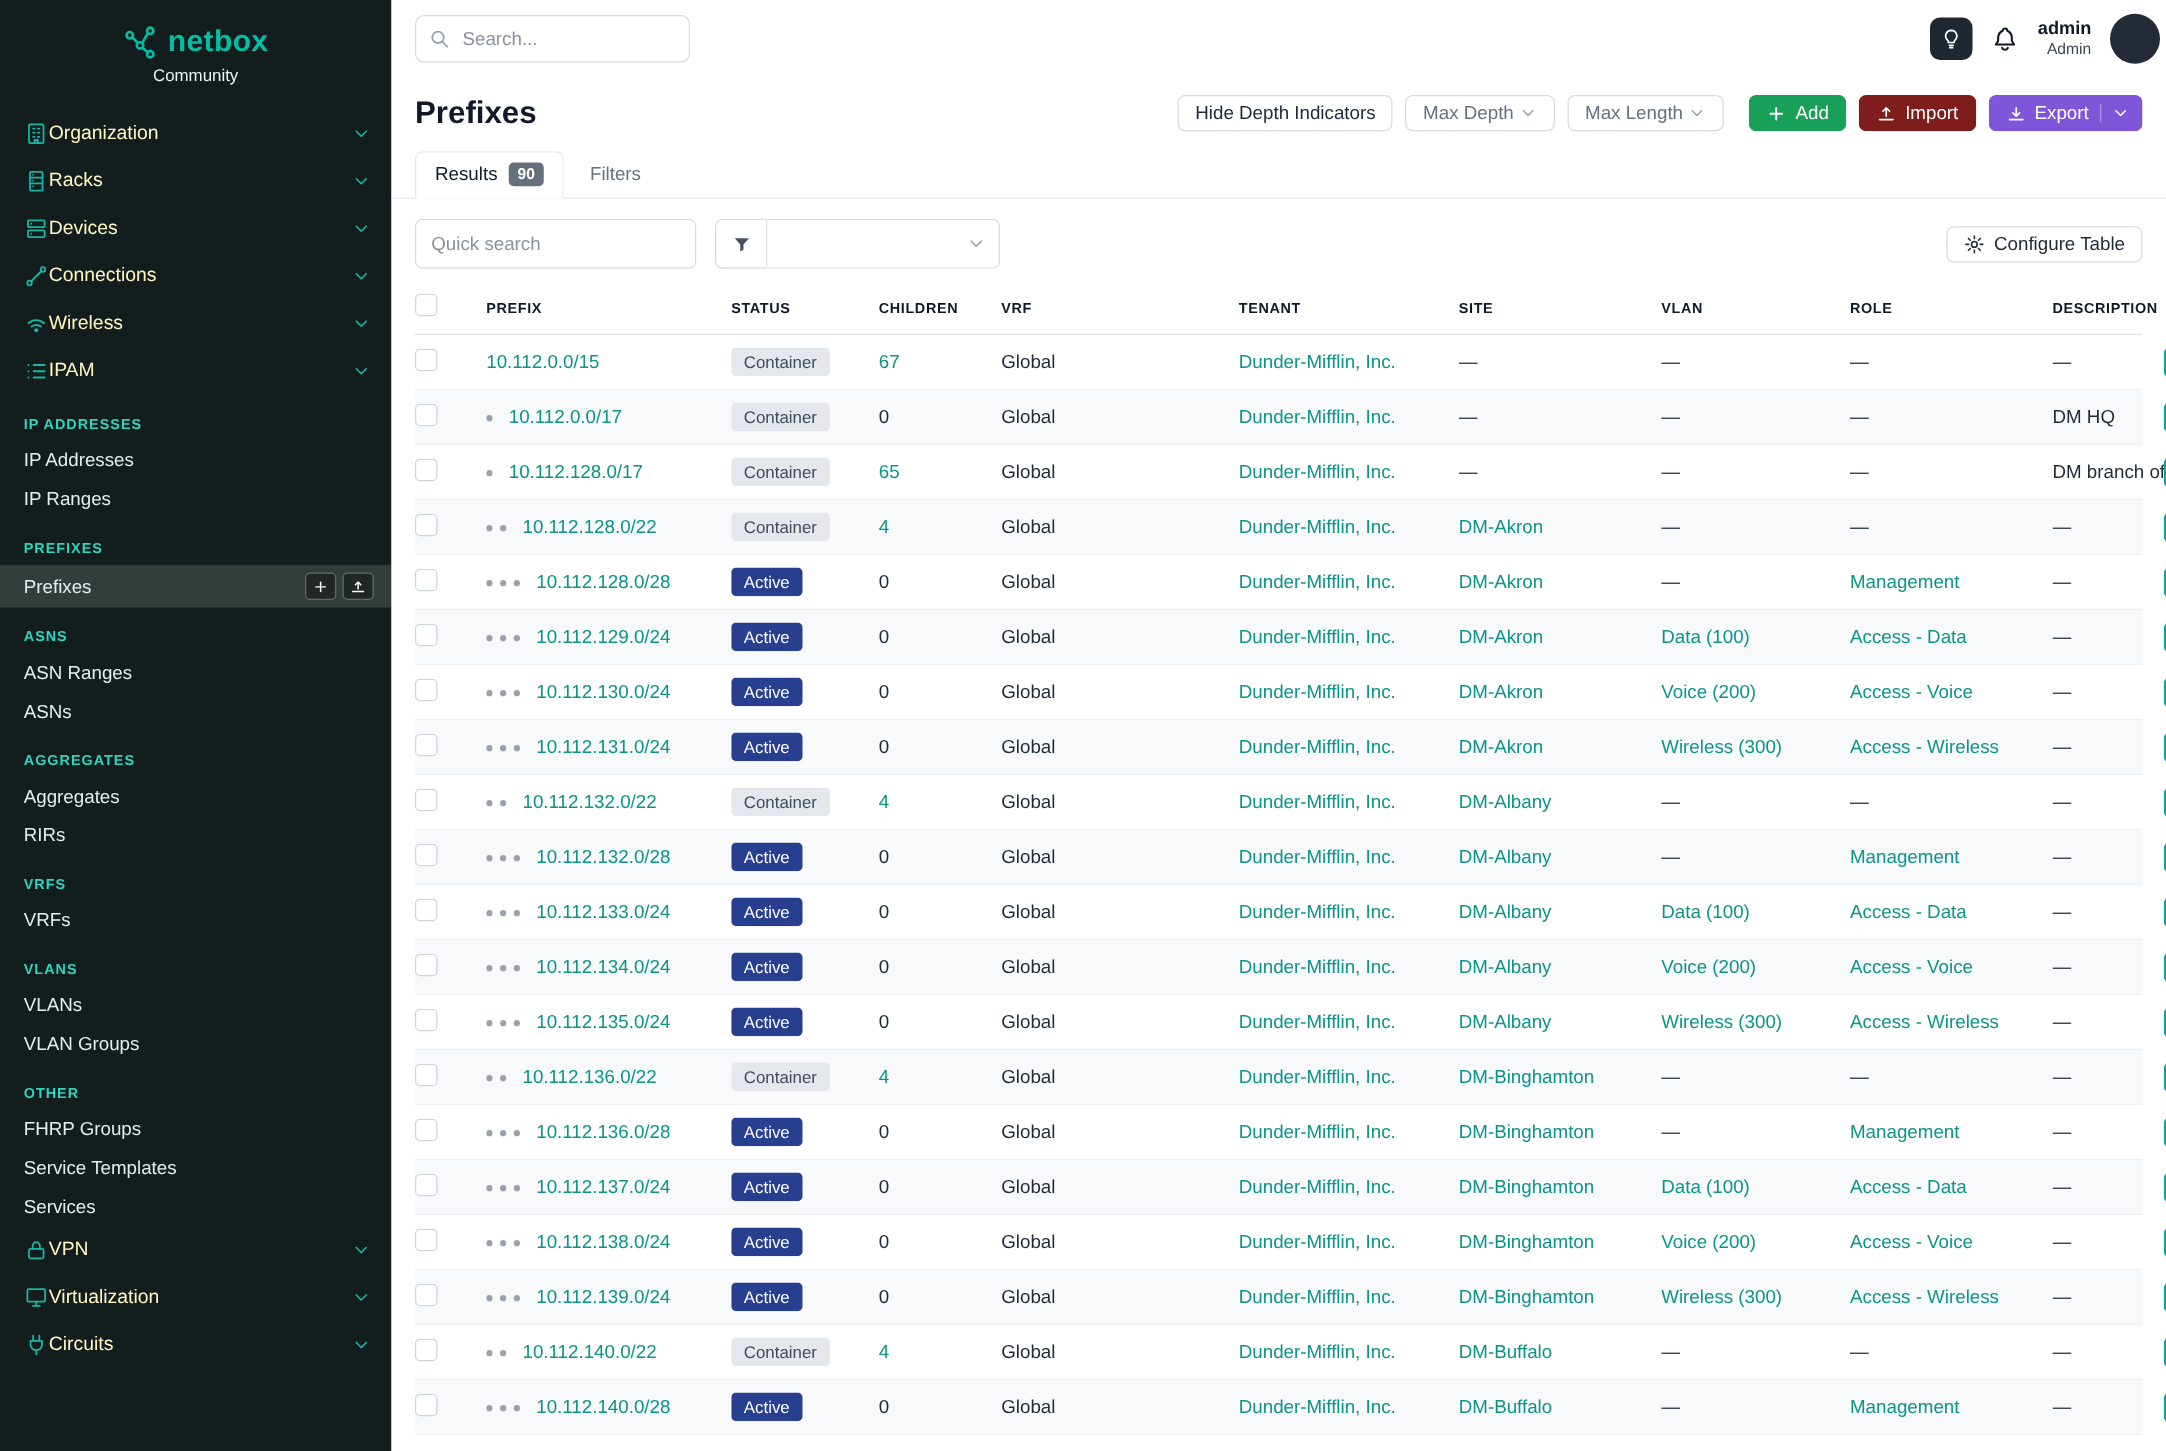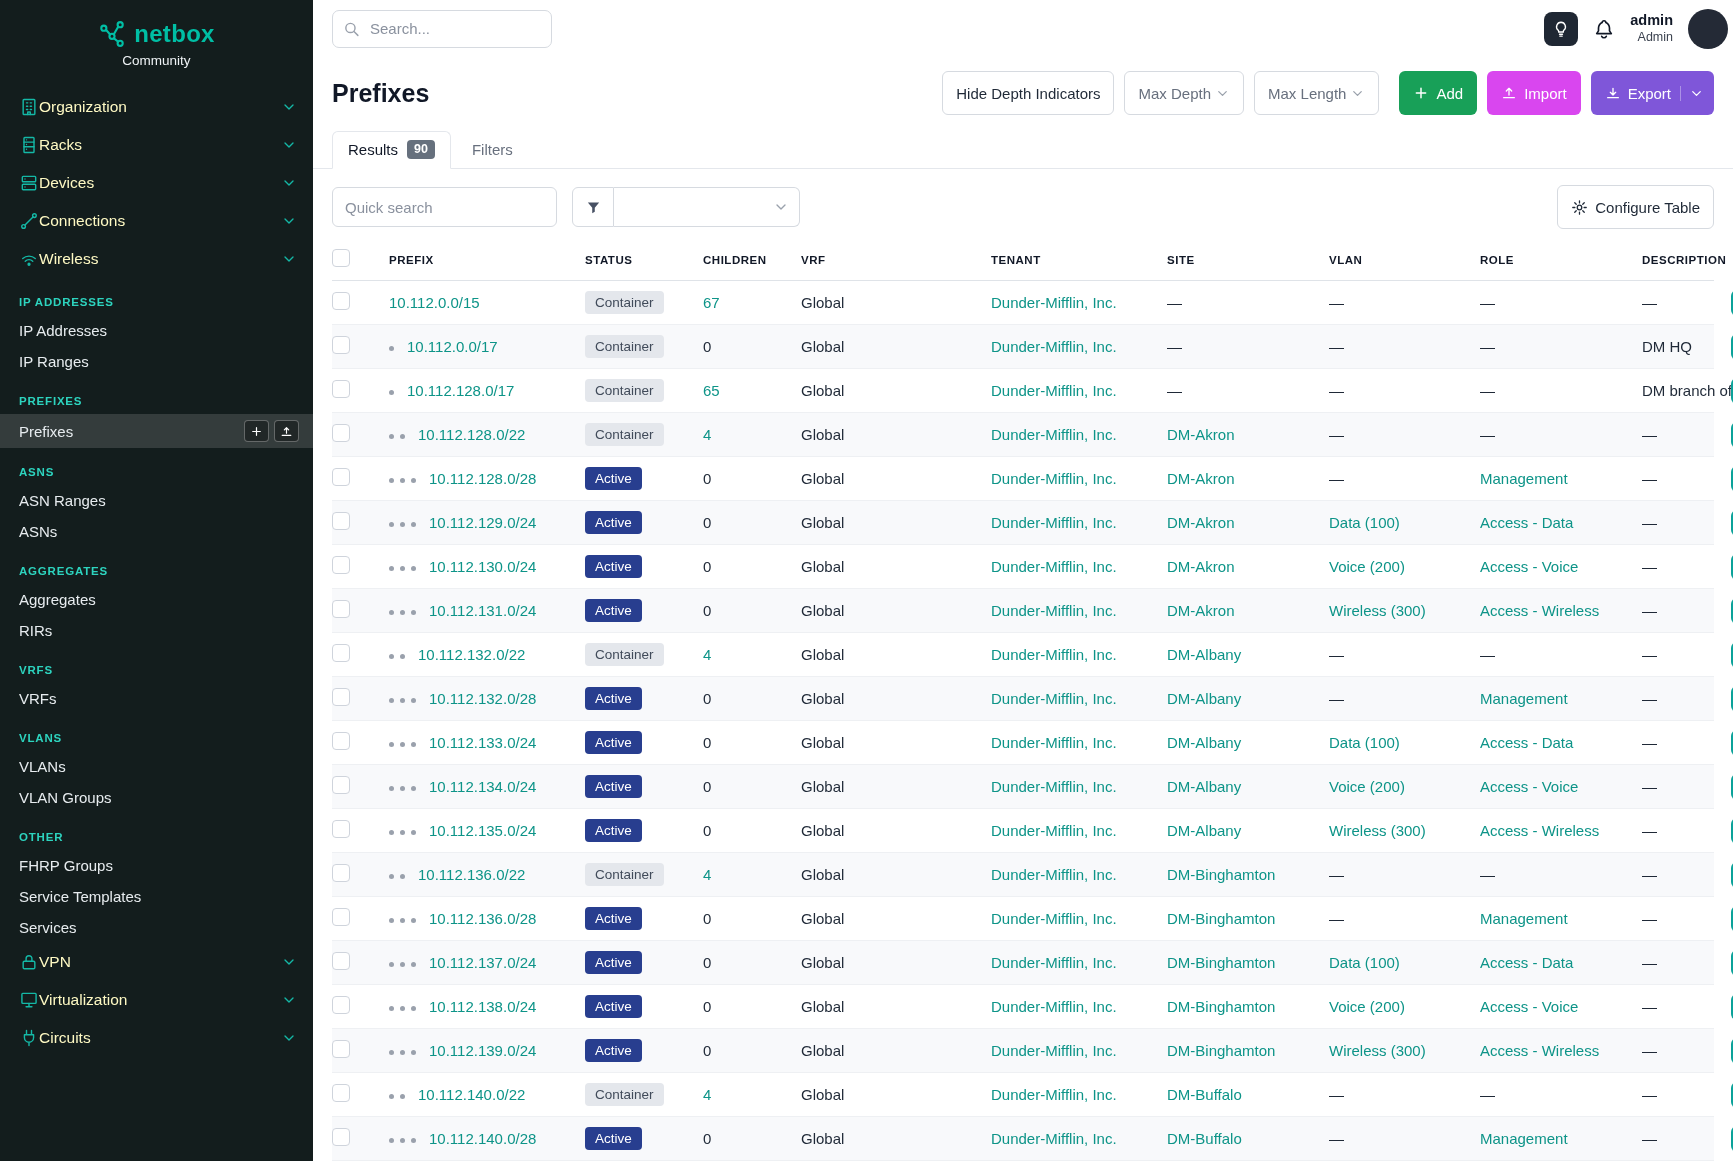--- a/index.html
+++ b/index.html
@@ -42,26 +42,26 @@
   .top-right{margin-left:auto;display:flex;align-items:center;gap:15px;}
   .bulb-btn{width:34px;height:34px;border-radius:8px;background:#1f2733;color:#fff;display:flex;align-items:center;justify-content:center;border:none;}
   .bell{color:#111827;display:flex;}
   .user-block{text-align:right;line-height:1.2;}
   .user-name{font-size:14.5px;font-weight:700;color:#111827;}
   .user-role{font-size:12.5px;color:#3c4350;}
   .avatar{width:40px;height:40px;border-radius:50%;background:#242a36;flex:none;margin-right:-14px;}
 
   .page-head{display:flex;align-items:center;padding:14px 19px 0;gap:10px;}
   .page-title{font-size:25px;font-weight:700;color:#111827;margin-right:auto;}
-  .btn{height:44px;border-radius:6px;font-size:15px;display:inline-flex;align-items:center;gap:7px;padding:0 13px;border:1px solid transparent;background:#fff;cursor:pointer;font-family:inherit;white-space:nowrap;}
+  .btn{height:29px;border-radius:6px;font-size:15px;display:inline-flex;align-items:center;gap:7px;padding:0 13px;border:1px solid transparent;background:#fff;cursor:pointer;font-family:inherit;white-space:nowrap;}
   .btn-outline{border-color:var(--btn-border);color:#1f2937;}
   .btn-select{border-color:var(--btn-border);color:#68707e;gap:4px;}
   .btn-select .icn{color:#9aa1ac;}
   .btn-add{background:#18a058;color:#fff;margin-left:10px;}
-  .btn-import{background:#d946ef;color:#fff;justify-content:flex-end;}
+  .btn-import{background:#7f1d1d;color:#fff;justify-content:flex-end;}
   .btn-export{background:#7f56d9;color:#fff;padding-right:9px;}
   .export-caret{display:flex;align-items:center;padding-left:8px;margin-left:2px;border-left:1px solid rgba(255,255,255,.35);}
 
   .tabs{display:flex;gap:6px;padding:16px 19px 0;border-bottom:1px solid var(--border);}
   .tab{display:flex;align-items:center;gap:9px;padding:8px 15px 9px;font-size:15px;color:#68707e;margin-bottom:-1px;cursor:pointer;}
   .tab.active{color:#111827;font-weight:500;background:#fff;border:1px solid var(--border);border-bottom-color:#fff;border-radius:6px 6px 0 0;}
   .badge-count{background:#66707d;color:#fff;font-size:12.5px;font-weight:600;border-radius:4px;padding:2px 7px;line-height:1.2;}
 
   .toolbar{display:flex;align-items:center;padding:16px 19px 0;}
   .quick-search{width:225px;height:40px;border:1px solid var(--btn-border);border-radius:6px;padding:0 12px;font-size:15px;outline:none;color:var(--text);}
@@ -178,20 +178,33 @@
             <circle cx="12" cy="18.3" r="1.1" fill="currentColor"></circle>
           </svg>
         </span>
         <span class="nav-label">Wireless</span>
         <span class="icn nav-chev">
           <svg viewBox="0 0 24 24" width="16" height="16" fill="none" stroke="currentColor" stroke-width="2" stroke-linecap="round" stroke-linejoin="round">
             <polyline points="6 9 12 15 18 9"></polyline>
           </svg>
         </span>
       </div>
+      <div class="nav-item">
+        <span class="icn">
+          <svg viewBox="0 0 24 24" width="20" height="20" fill="none" stroke="currentColor" stroke-width="1.7" stroke-linecap="round" stroke-linejoin="round">
+            <path d="M9.5 6h10.5M9.5 12h10.5M9.5 18h10.5M4.5 6h.02M4.5 12h.02M4.5 18h.02"></path>
+          </svg>
+        </span>
+        <span class="nav-label">IPAM</span>
+        <span class="icn nav-chev">
+          <svg viewBox="0 0 24 24" width="16" height="16" fill="none" stroke="currentColor" stroke-width="2" stroke-linecap="round" stroke-linejoin="round">
+            <polyline points="6 9 12 15 18 9"></polyline>
+          </svg>
+        </span>
+      </div>
       <div class="sec-header">IP ADDRESSES</div>
       <div class="sub-item">
         <span>IP Addresses</span>
       </div>
       <div class="sub-item">
         <span>IP Ranges</span>
       </div>
       <div class="sec-header">PREFIXES</div>
       <div class="sub-item active">
         <span>Prefixes</span>

